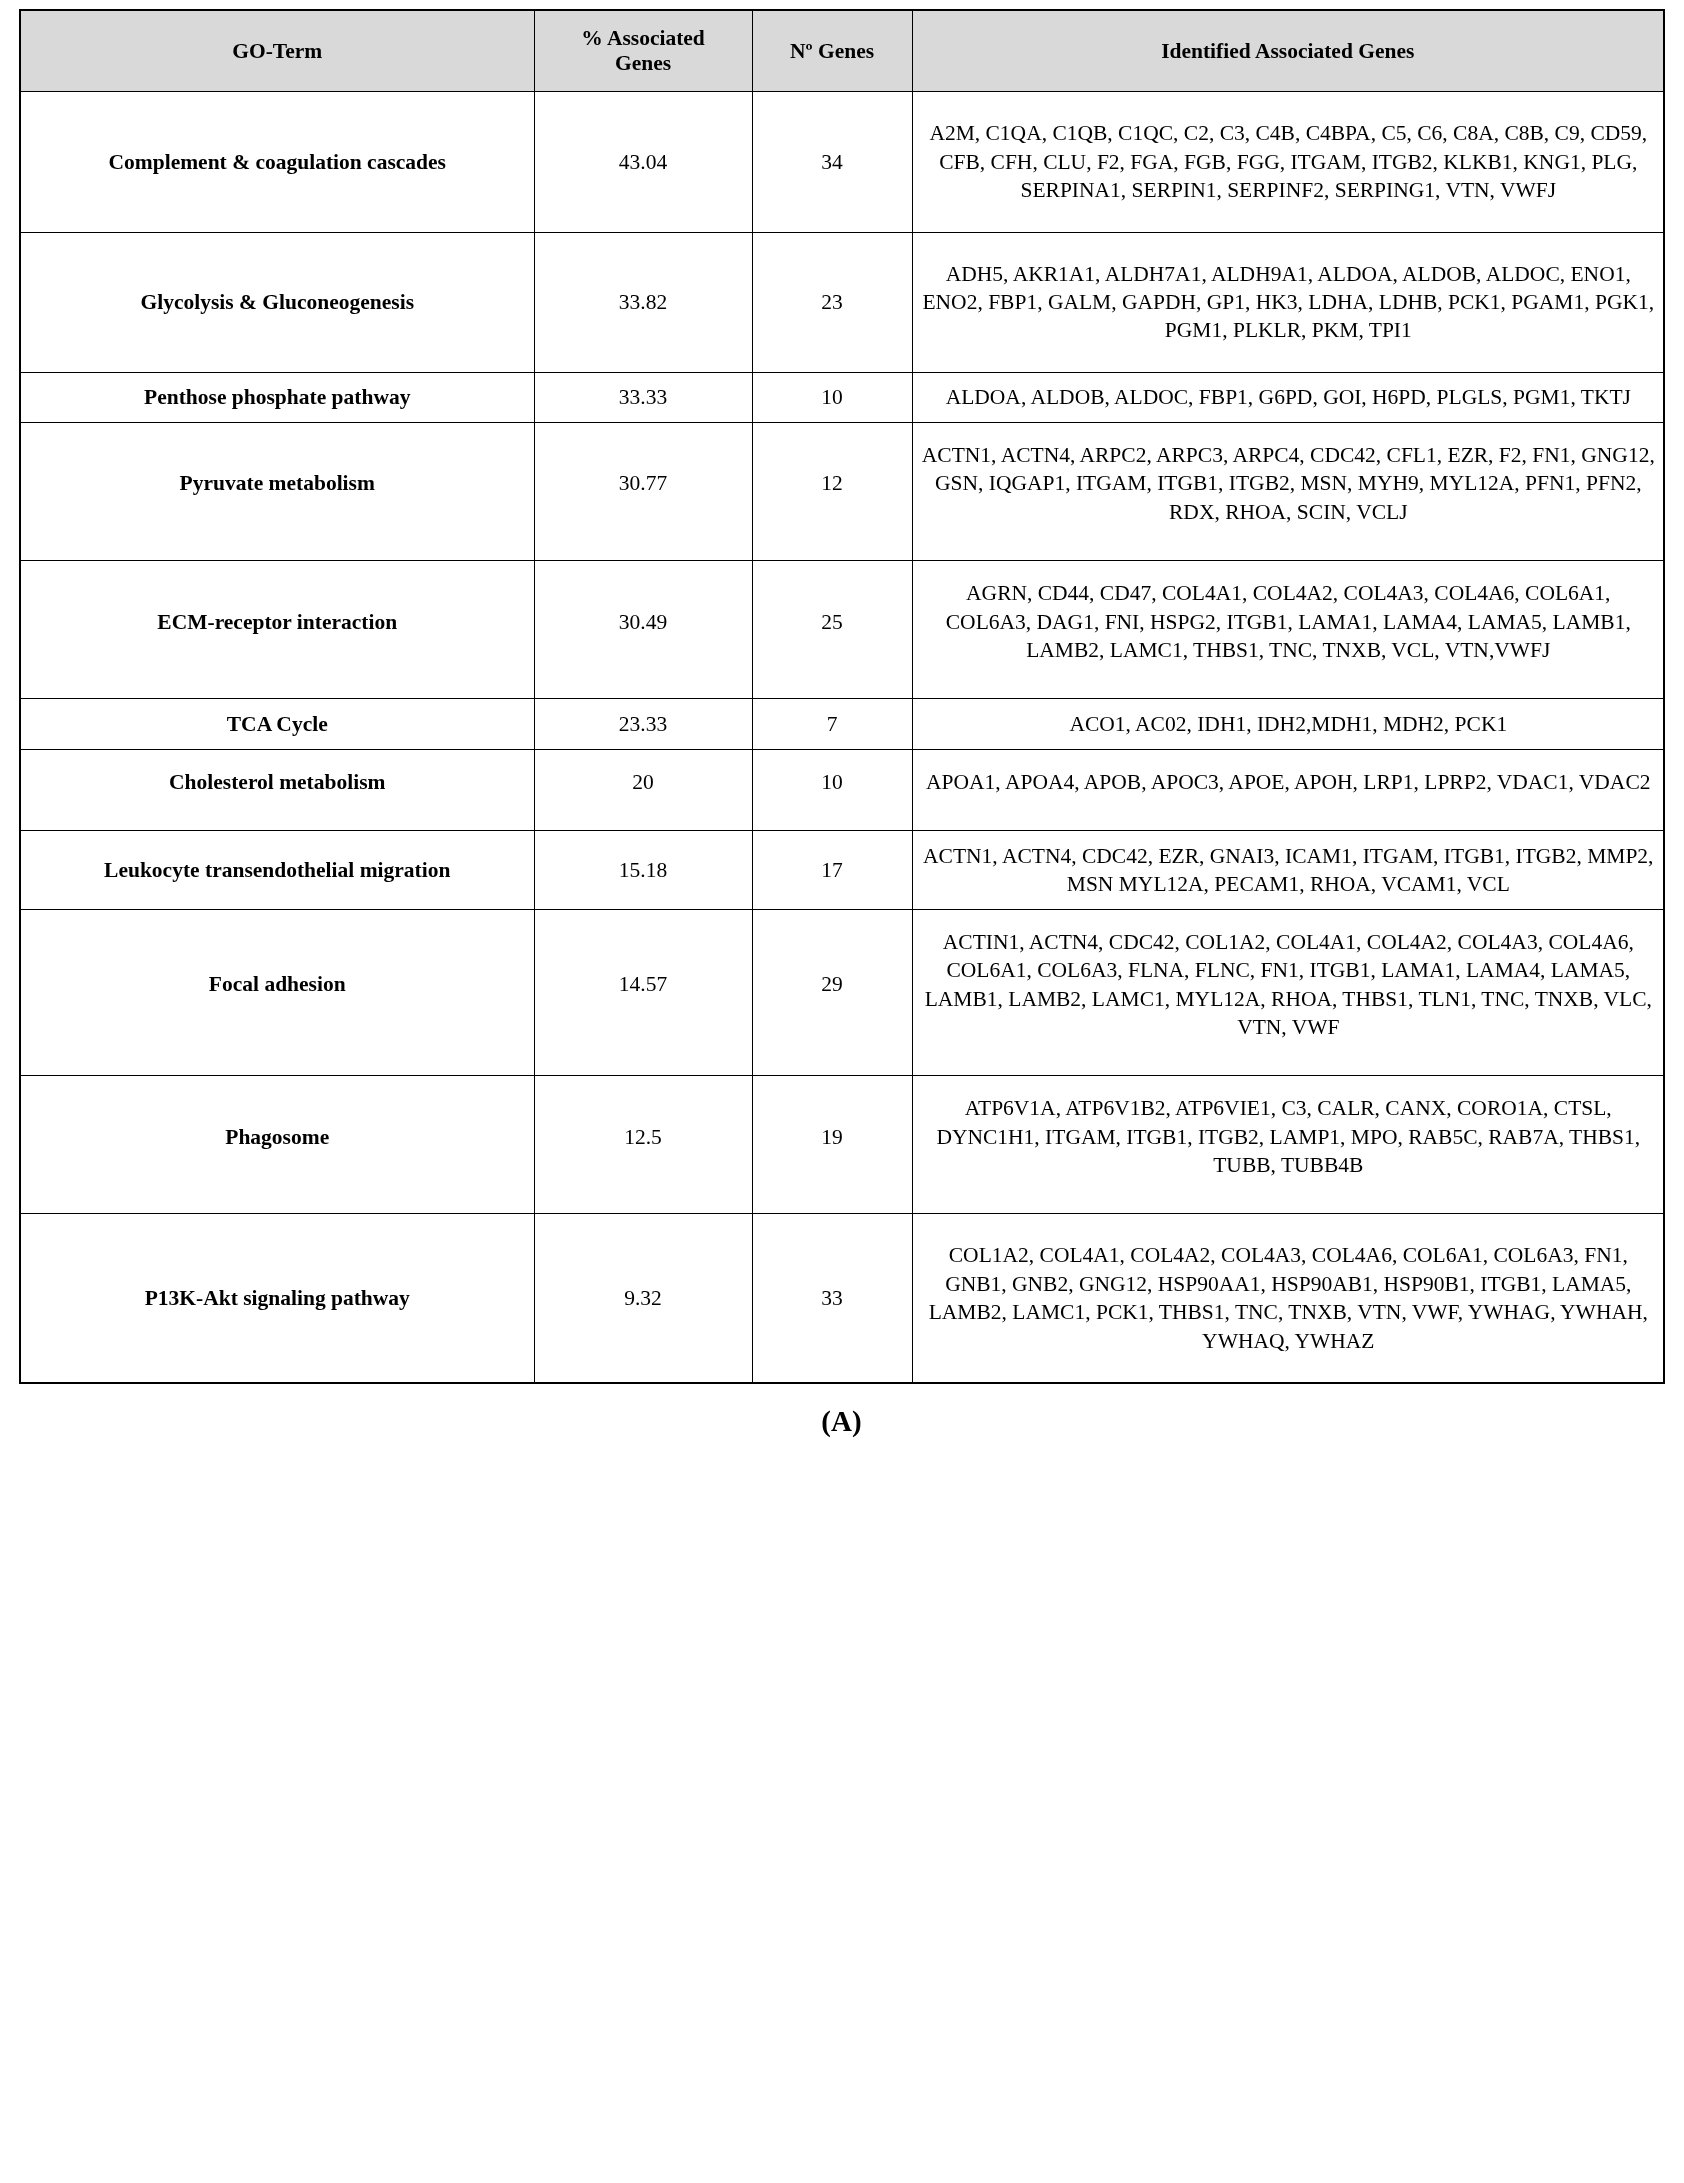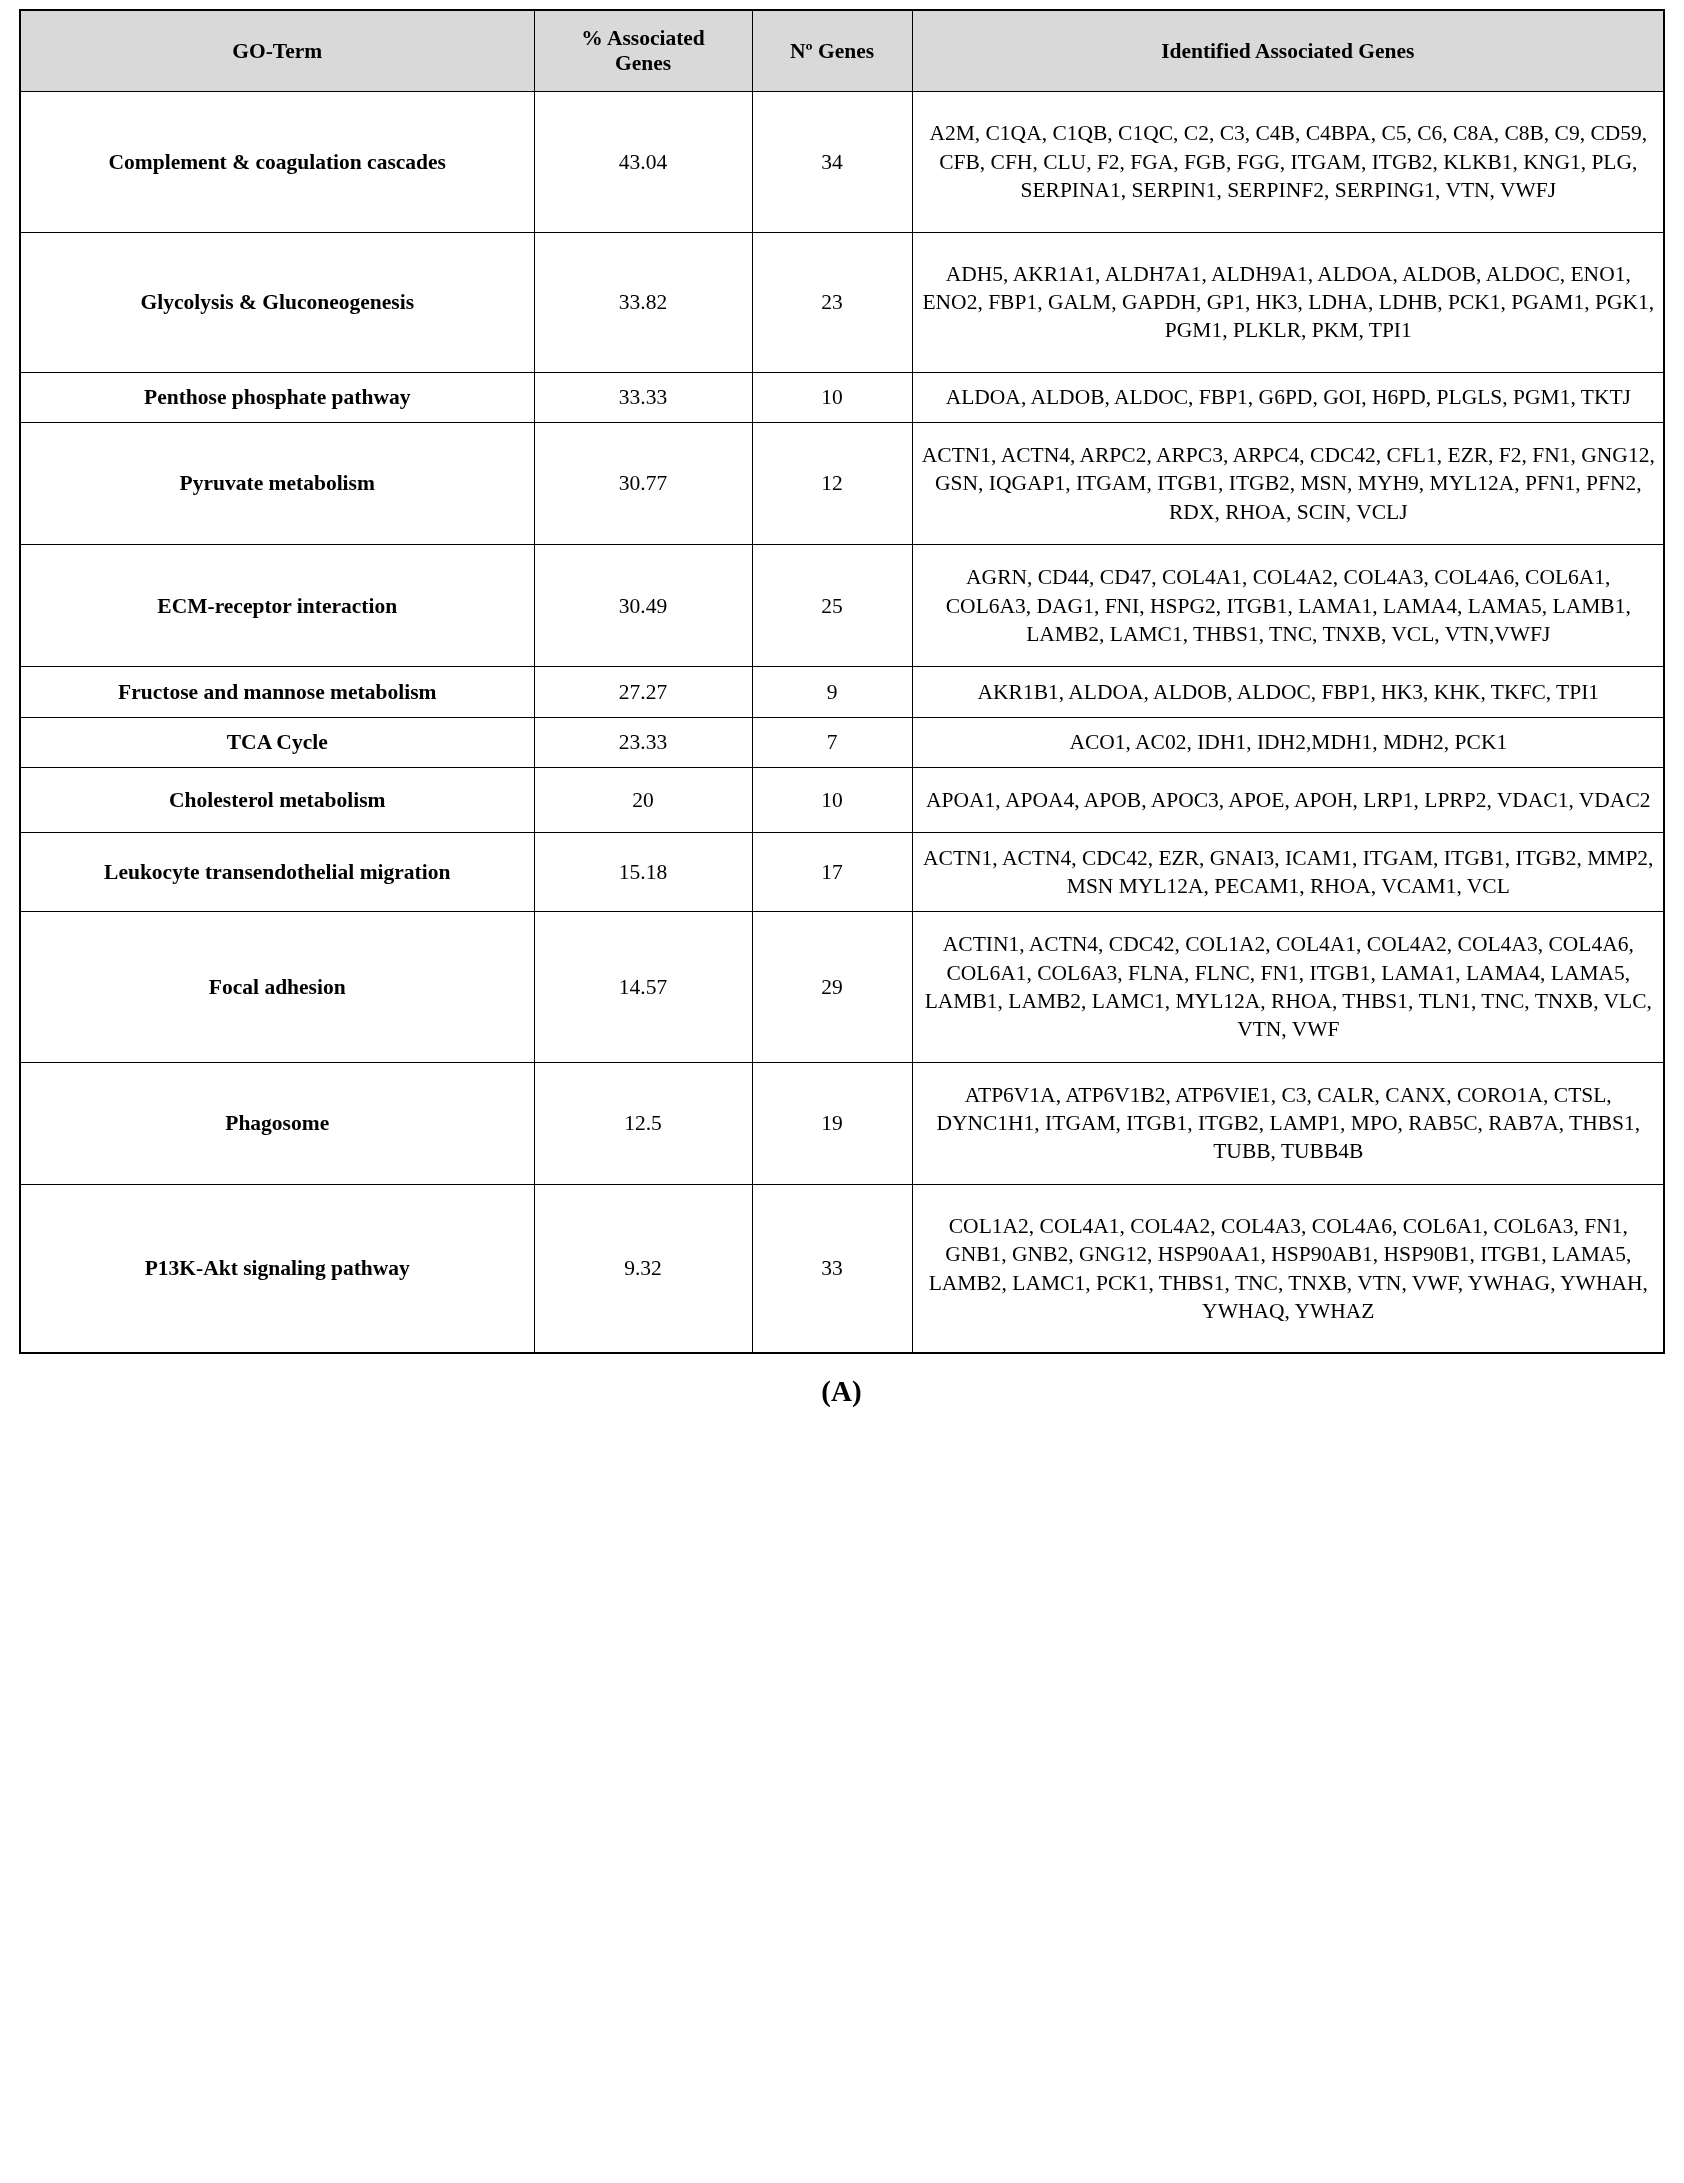--- a/index.html
+++ b/index.html
@@ -67,21 +67,21 @@
   }
   td.genes {
     text-align: center;
     padding: 10.5px 7.3px 10.5px 8.4px;
   }
   td.genes .genes-text {
     display: block;
   }
 
   
-  tr.tall td { padding-top: 18px; padding-bottom: 18px; }
+  tr.tall td { padding-top: 18px; padding-bottom: 34px; }
   tr.xtall td { padding-top: 27px; padding-bottom: 27px; }
 
   .caption {
     margin-top: 21px;
     width: 1645px;
     text-align: center;
     font-size: 29px;
     font-weight: bold;
     font-family: "Liberation Serif", "DejaVu Serif", serif;
   }
@@ -144,28 +144,20 @@
         </tr>
         <tr class="tall">
           <td class="term">ECM-receptor interaction</td>
           <td class="pct">30.49</td>
           <td class="num">25</td>
           <td class="genes">
             <span class="genes-text">AGRN, CD44, CD47, COL4A1, COL4A2, COL4A3, COL4A6, COL6A1, COL6A3, DAG1, FNI, HSPG2, ITGB1, LAMA1, LAMA4, LAMA5, LAMB1, LAMB2, LAMC1, THBS1, TNC, TNXB, VCL, VTN,VWFJ</span>
           </td>
         </tr>
         <tr>
-          <td class="term">Fructose and mannose metabolism</td>
-          <td class="pct">27.27</td>
-          <td class="num">9</td>
-          <td class="genes">
-            <span class="genes-text">AKR1B1, ALDOA, ALDOB, ALDOC, FBP1, HK3, KHK, TKFC, TPI1</span>
-          </td>
-        </tr>
-        <tr>
           <td class="term">TCA Cycle</td>
           <td class="pct">23.33</td>
           <td class="num">7</td>
           <td class="genes">
             <span class="genes-text">ACO1, AC02, IDH1, IDH2,MDH1, MDH2, PCK1</span>
           </td>
         </tr>
         <tr class="tall">
           <td class="term">Cholesterol metabolism</td>
           <td class="pct">20</td>

